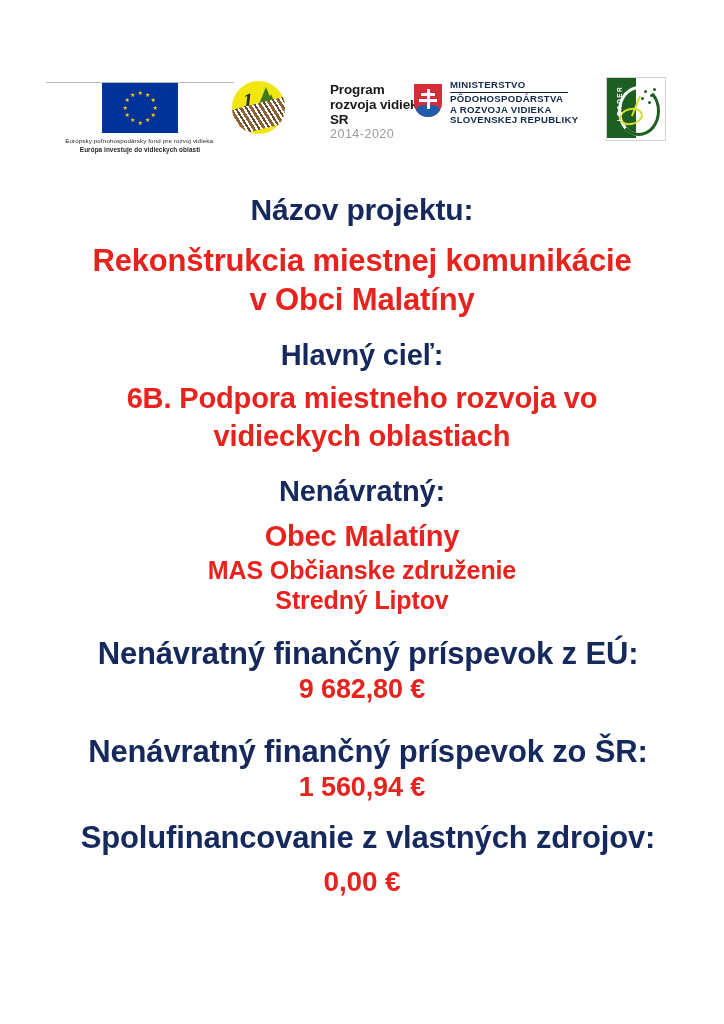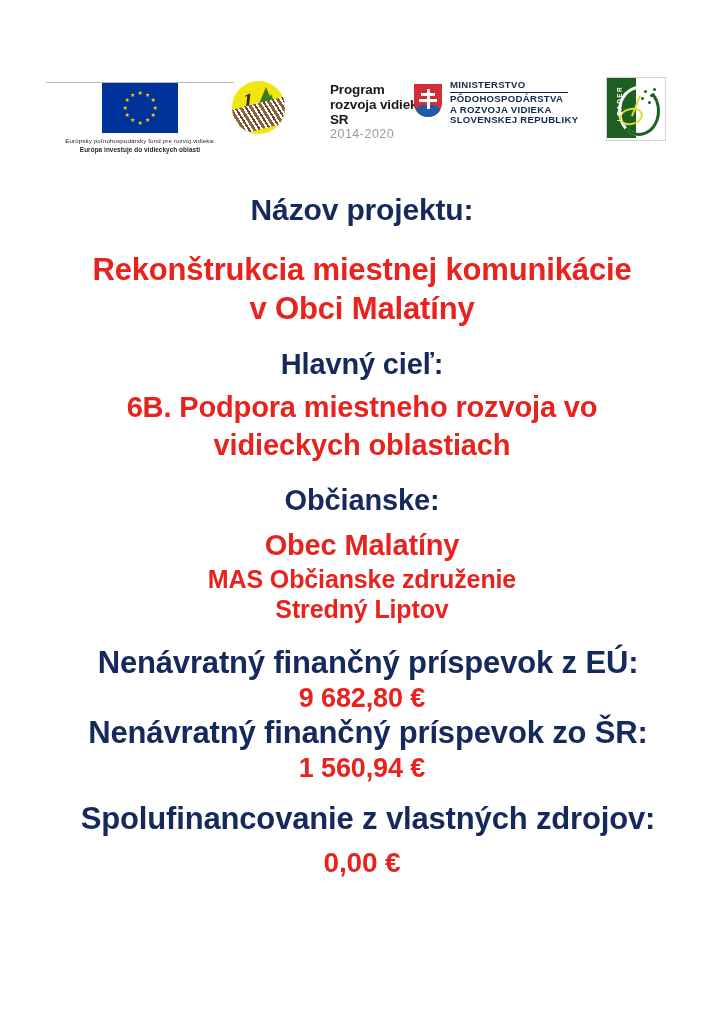--- a/index.html
+++ b/index.html
@@ -326,32 +326,32 @@
     color: #16295c;
     font-weight: bold;
     letter-spacing: -0.005em;
   }
   .val {
     color: #e8221c;
     font-weight: bold;
     letter-spacing: -0.005em;
   }
 
-  .line-title-label { font-size: 30px; line-height: 40px; margin: 0 0 20px 0; }
+  .line-title-label { font-size: 30px; line-height: 40px; margin: 0 0 11px 0; }
   .line-title-value { font-size: 31px; line-height: 39px; margin: 0 auto; width: 640px; }
   .line-goal-label  { font-size: 29px; line-height: 40px; margin: 16px 0 4px 0; }
   .line-goal-value  { font-size: 29px; line-height: 38px; margin: 0 auto; width: 610px; }
   .line-benef-label { font-size: 29px; line-height: 40px; margin: 16px 0 6px 0; }
   .line-benef-v1    { font-size: 29px; line-height: 38px; margin: 0; }
   .line-benef-v2    { font-size: 25px; line-height: 30px; margin: 0 auto; width: 560px; }
 
   .money-block { margin-top: 22px; }
   .money-label { font-size: 31px; line-height: 34px; margin: 0; padding-left: 12px; }
   .money-value { font-size: 27px; line-height: 36px; margin: 0; }
-  .money-block.mb2 { margin-top: 0; }
+  .money-block.mb2 { margin-top: 28px; }
   .money-block.mb3 { margin-top: 16px; }
   .money-block.mb3 .money-value { font-size: 28px; line-height: 42px; margin-top: 6px; }
 </style>
 </head>
 <body>
 
 <div class="logo-strip">
 
   <div class="eu-block">
     <div class="eu-rule"></div>
@@ -431,21 +431,21 @@
     <span style="display: block;">Rekonštrukcia miestnej komunikácie</span>
     <span style="display: block; text-align: center;">v Obci Malatíny</span>
   </div>
 
   <div class="lbl line-goal-label">Hlavný cieľ:</div>
   <div class="val line-goal-value">
     <span style="display: block;">6B. Podpora miestneho rozvoja vo</span>
     <span style="display: block;">vidieckych oblastiach</span>
   </div>
 
-  <div class="lbl line-benef-label">Občianske:</div>
+  <div class="lbl line-benef-label">Nenávratný:</div>
   <div class="val line-benef-v1">Obec Malatíny</div>
   <div class="val line-benef-v2">
     <span style="display: block;">MAS Občianske združenie</span>
     <span style="display: block;">Stredný Liptov</span>
   </div>
 
   <div class="money-block mb1">
     <div class="lbl money-label">Nenávratný finančný príspevok z EÚ:</div>
     <div class="val money-value">9 682,80 €</div>
   </div>

